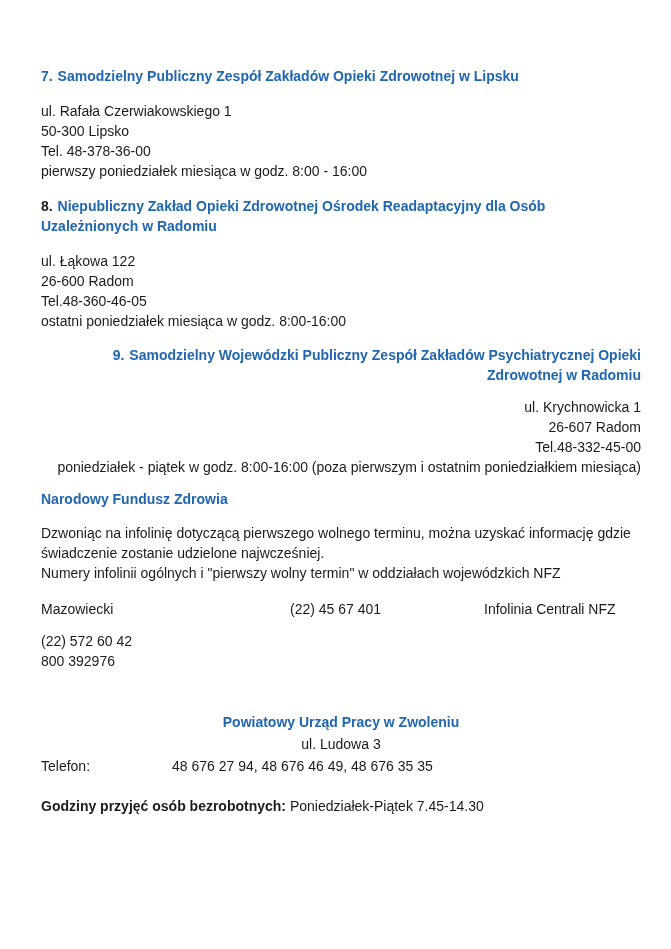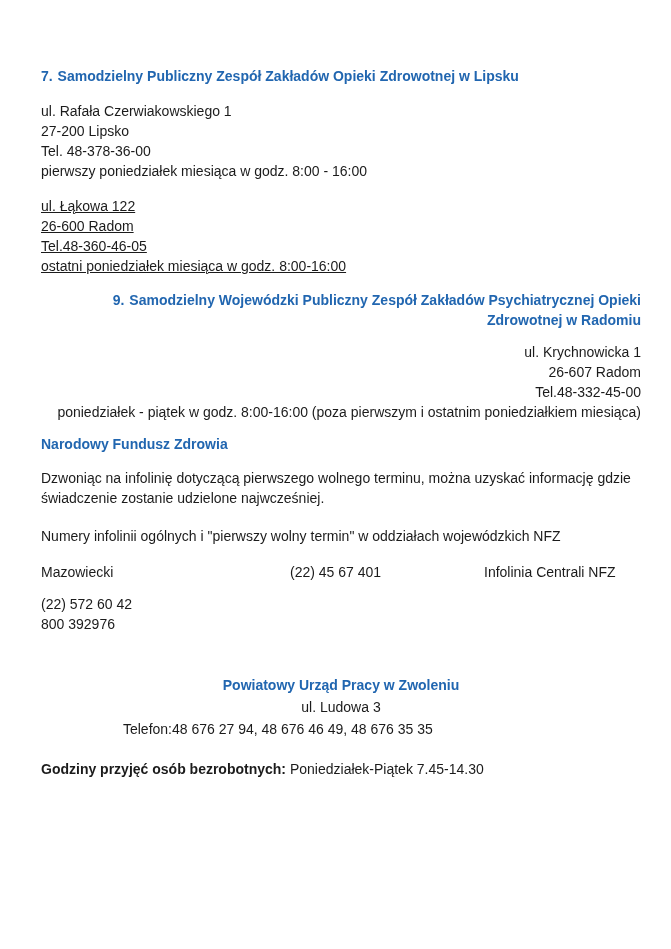--- a/index.html
+++ b/index.html
@@ -11,50 +11,54 @@
     color:var(--ink); padding:66px 30px 12px 41px; overflow:hidden;
   }
   .content { width:600px; }
   .sec-heading { font-weight:bold; color:var(--accent); margin:0; }
   .sec-num { margin-right:1px; }
   .num-dark { color:var(--ink); }
   .addr-line { white-space:normal; }
   .para { margin:0; }
   .bold { font-weight:bold; }
   .mb2  { margin-bottom:2px;text-align:center; }
-  .mb11 { margin-bottom:18px; }
+  .mb11 { margin-bottom:0; }
   .mb12 { margin-bottom:12px;text-align:right; }
-  .mb14 { margin-bottom:14px;text-decoration:underline; }
+  .mb14 { margin-bottom:14px; }
   .mb15 { margin-bottom:15px; }
   .mb16 { margin-bottom:16px; }
   .mb17 { margin-bottom:14px; }
   .mb20 { margin-bottom:20px; }
   .mb41 { margin-bottom:41px;gap:12px; }
   .nfz-table { display:grid; grid-template-columns:237px 182px 1fr; }
   .nfz-table .vcenter { align-self:center; }
-  .phone-row { display:flex;text-align:right; }
+  .phone-row { display:flex; }
   .phone-label { width:131px; flex:0 0 131px; }
 </style>
 </head>
 <body>
 
 <div class="page">
   <div class="content">
 
     <div class="sec-heading mb15">
       <span class="sec-num">7.</span>
       <span>Samodzielny Publiczny Zespół Zakładów Opieki Zdrowotnej w Lipsku</span>
     </div>
     <div class="addr mb15">
       <div class="addr-line">ul. Rafała Czerwiakowskiego 1</div>
-      <div class="addr-line">27-200 Lipsko</div>
+      <div class="addr-line">50-300 Lipsko</div>
       <div class="addr-line">Tel. 48-378-36-00</div>
       <div class="addr-line">pierwszy poniedziałek miesiąca w godz. 8:00 - 16:00</div>
     </div>
 
+    <div class="sec-heading mb15">
+      <span class="sec-num num-dark">8.</span>
+      <span>Niepubliczny Zakład Opieki Zdrowotnej Ośrodek Readaptacyjny dla Osób Uzależnionych w Radomiu</span>
+    </div>
     <div class="addr mb14">
       <div class="addr-line">ul. Łąkowa 122</div>
       <div class="addr-line">26-600 Radom</div>
       <div class="addr-line">Tel.48-360-46-05</div>
       <div class="addr-line">ostatni poniedziałek miesiąca w godz. 8:00-16:00</div>
     </div>
 
     <div class="sec-heading mb12">
       <span class="sec-num">9.</span>
       <span>Samodzielny Wojewódzki Publiczny Zespół Zakładów Psychiatrycznej Opieki Zdrowotnej w Radomiu</span>

